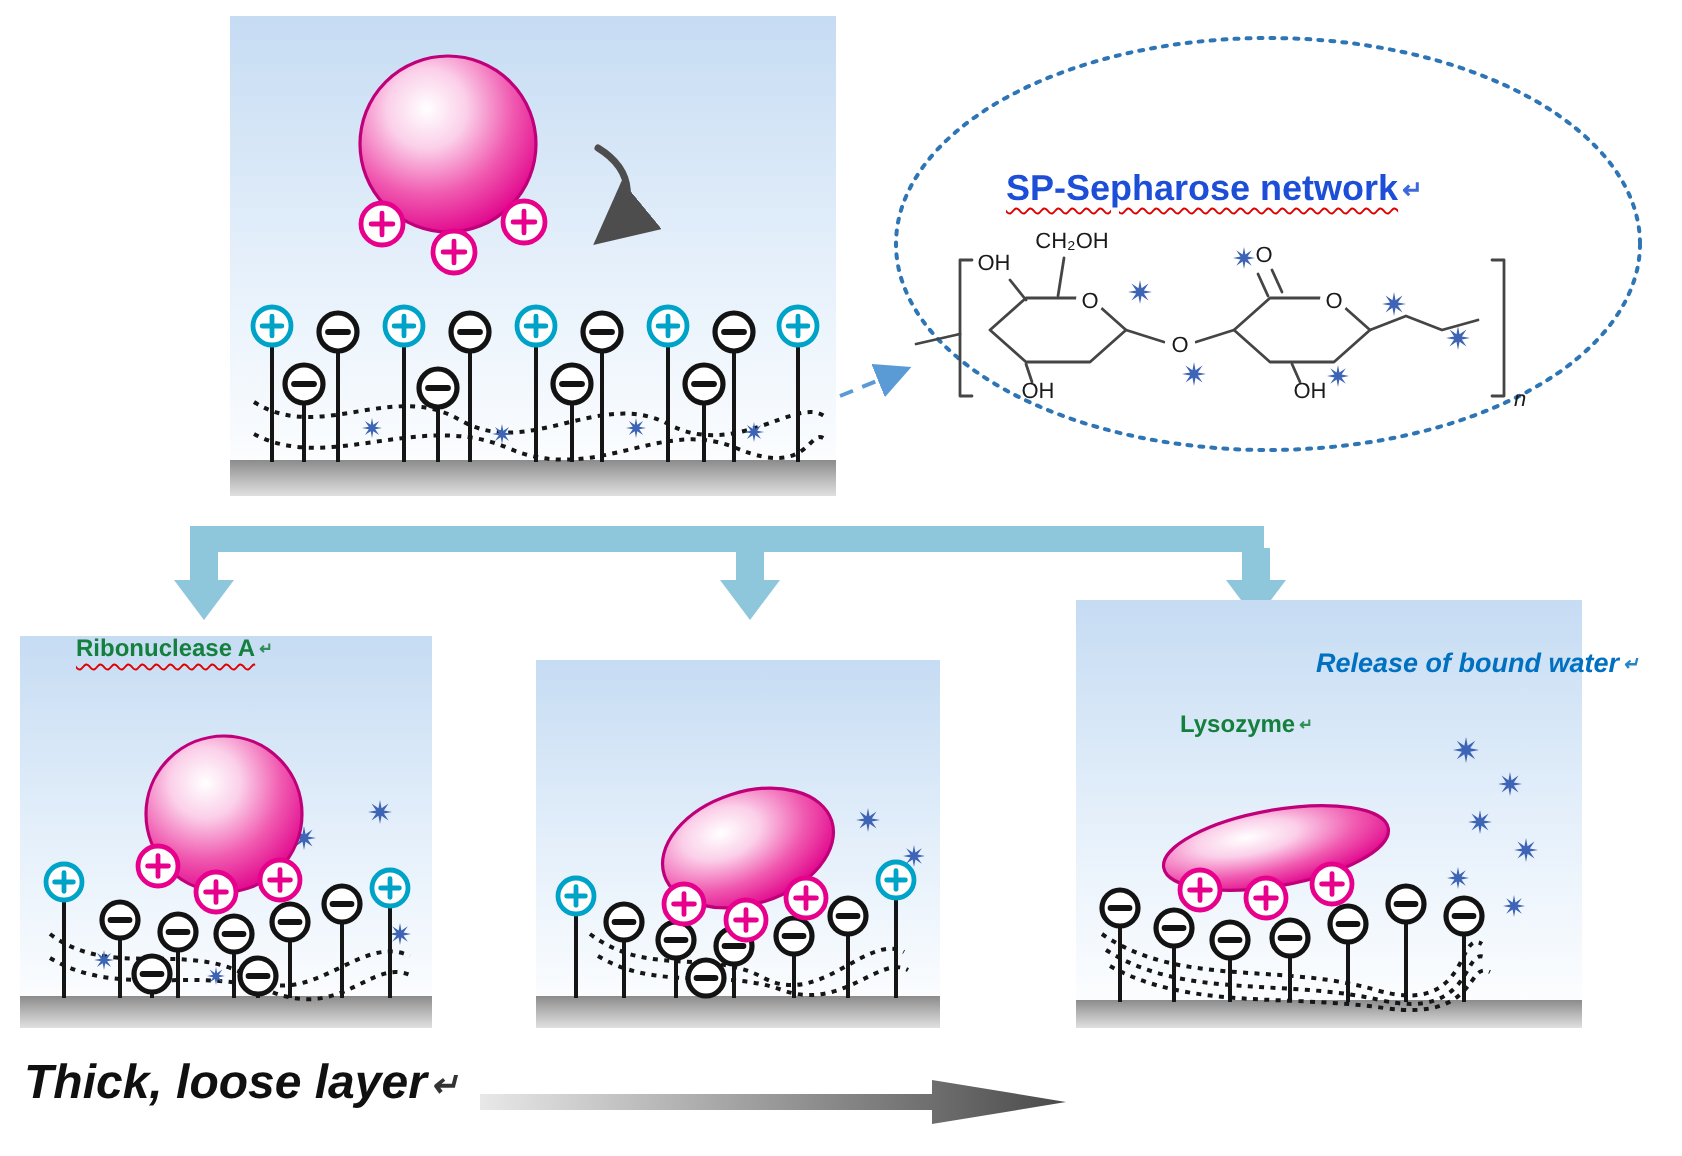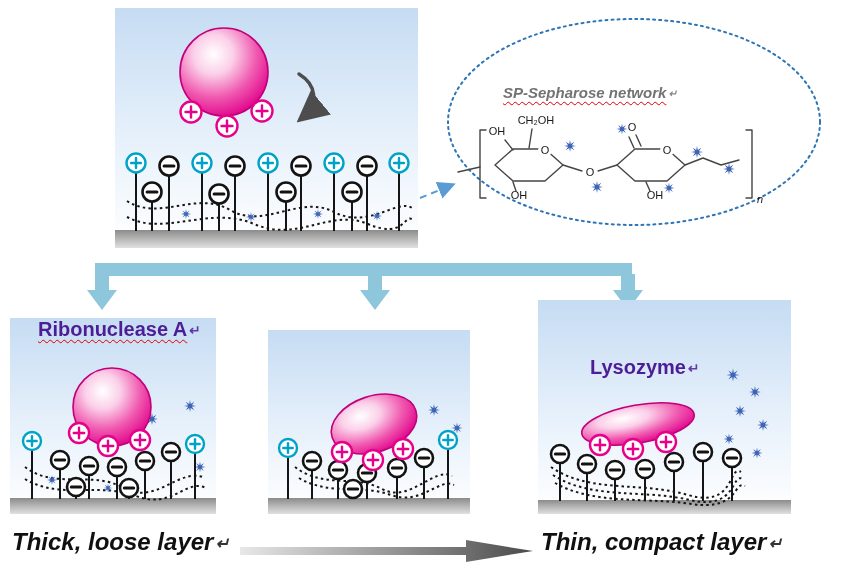--- a/index.html
+++ b/index.html
@@ -1,21 +1,21 @@
 <!DOCTYPE html>
 <html><head>
 <meta charset="utf-8">
 <style>
   *{margin:0;padding:0;box-sizing:border-box}
   html,body{background:#ffffff;font-family:"Liberation Sans",sans-serif}
   #canvas{position:relative;width:841px;height:578px;background:#ffffff;overflow:hidden}
   #art{position:absolute;left:0;top:0}
   .lbl{position:absolute;white-space:nowrap;line-height:1.15}
-  .netTitle{font-size:15px;font-weight:bold;font-style:italic;color:#737373}
-  .redTitle{font-size:20px;font-weight:bold;color:#4c1d95}
+  .netTitle{font-size:18px;font-weight:bold;color:#1d4ed8}
+  .redTitle{font-size:12px;font-weight:bold;color:#15803d}
   .annot{font-size:13.5px;font-weight:bold;font-style:italic;color:#0070c0}
   .footerLbl{font-size:24px;font-weight:bold;font-style:italic;color:#101010}
   .wavy{text-decoration-line:underline;text-decoration-style:wavy;text-decoration-color:#e00000;text-decoration-thickness:1px;text-underline-offset:3px}
   .pil{font-size:0.68em;margin-left:2px;opacity:.85;vertical-align:1px}
   
   .panelBg{fill:url(#gradPanel)}
   .ground{fill:url(#gradGround)}
   .protein{fill:url(#gradSphere);stroke:#c0007a;stroke-width:1.6}
   .stalk{stroke:#151515;stroke-width:2}
   .plusM{fill:#ffffff;stroke:#e6008c;stroke-width:2.4}
@@ -508,25 +508,25 @@
 
   <div class="lbl netTitle" style="left:503px;top:84px">
     <span class="wavy">SP-Sepharose network</span><span class="pil">↵</span>
   </div>
 
   <div class="lbl redTitle" style="left:38px;top:318px">
     <span class="wavy">Ribonuclease A</span><span class="pil">↵</span>
   </div>
 
 
+  <div class="lbl annot" style="left:658px;top:324px">
+    <span>Release of bound water</span><span class="pil">↵</span>
+  </div>
 
   <div class="lbl redTitle" style="left:590px;top:356px">
     <span>Lysozyme</span><span class="pil">↵</span>
   </div>
 
   <div class="lbl footerLbl" style="left:12px;top:528px">
     <span>Thick, loose layer</span><span class="pil">↵</span>
   </div>
 
-  <div class="lbl footerLbl" style="left:541px;top:528px">
-    <span>Thin, compact layer</span><span class="pil">↵</span>
-  </div>
 </div>
 
 </body></html>

